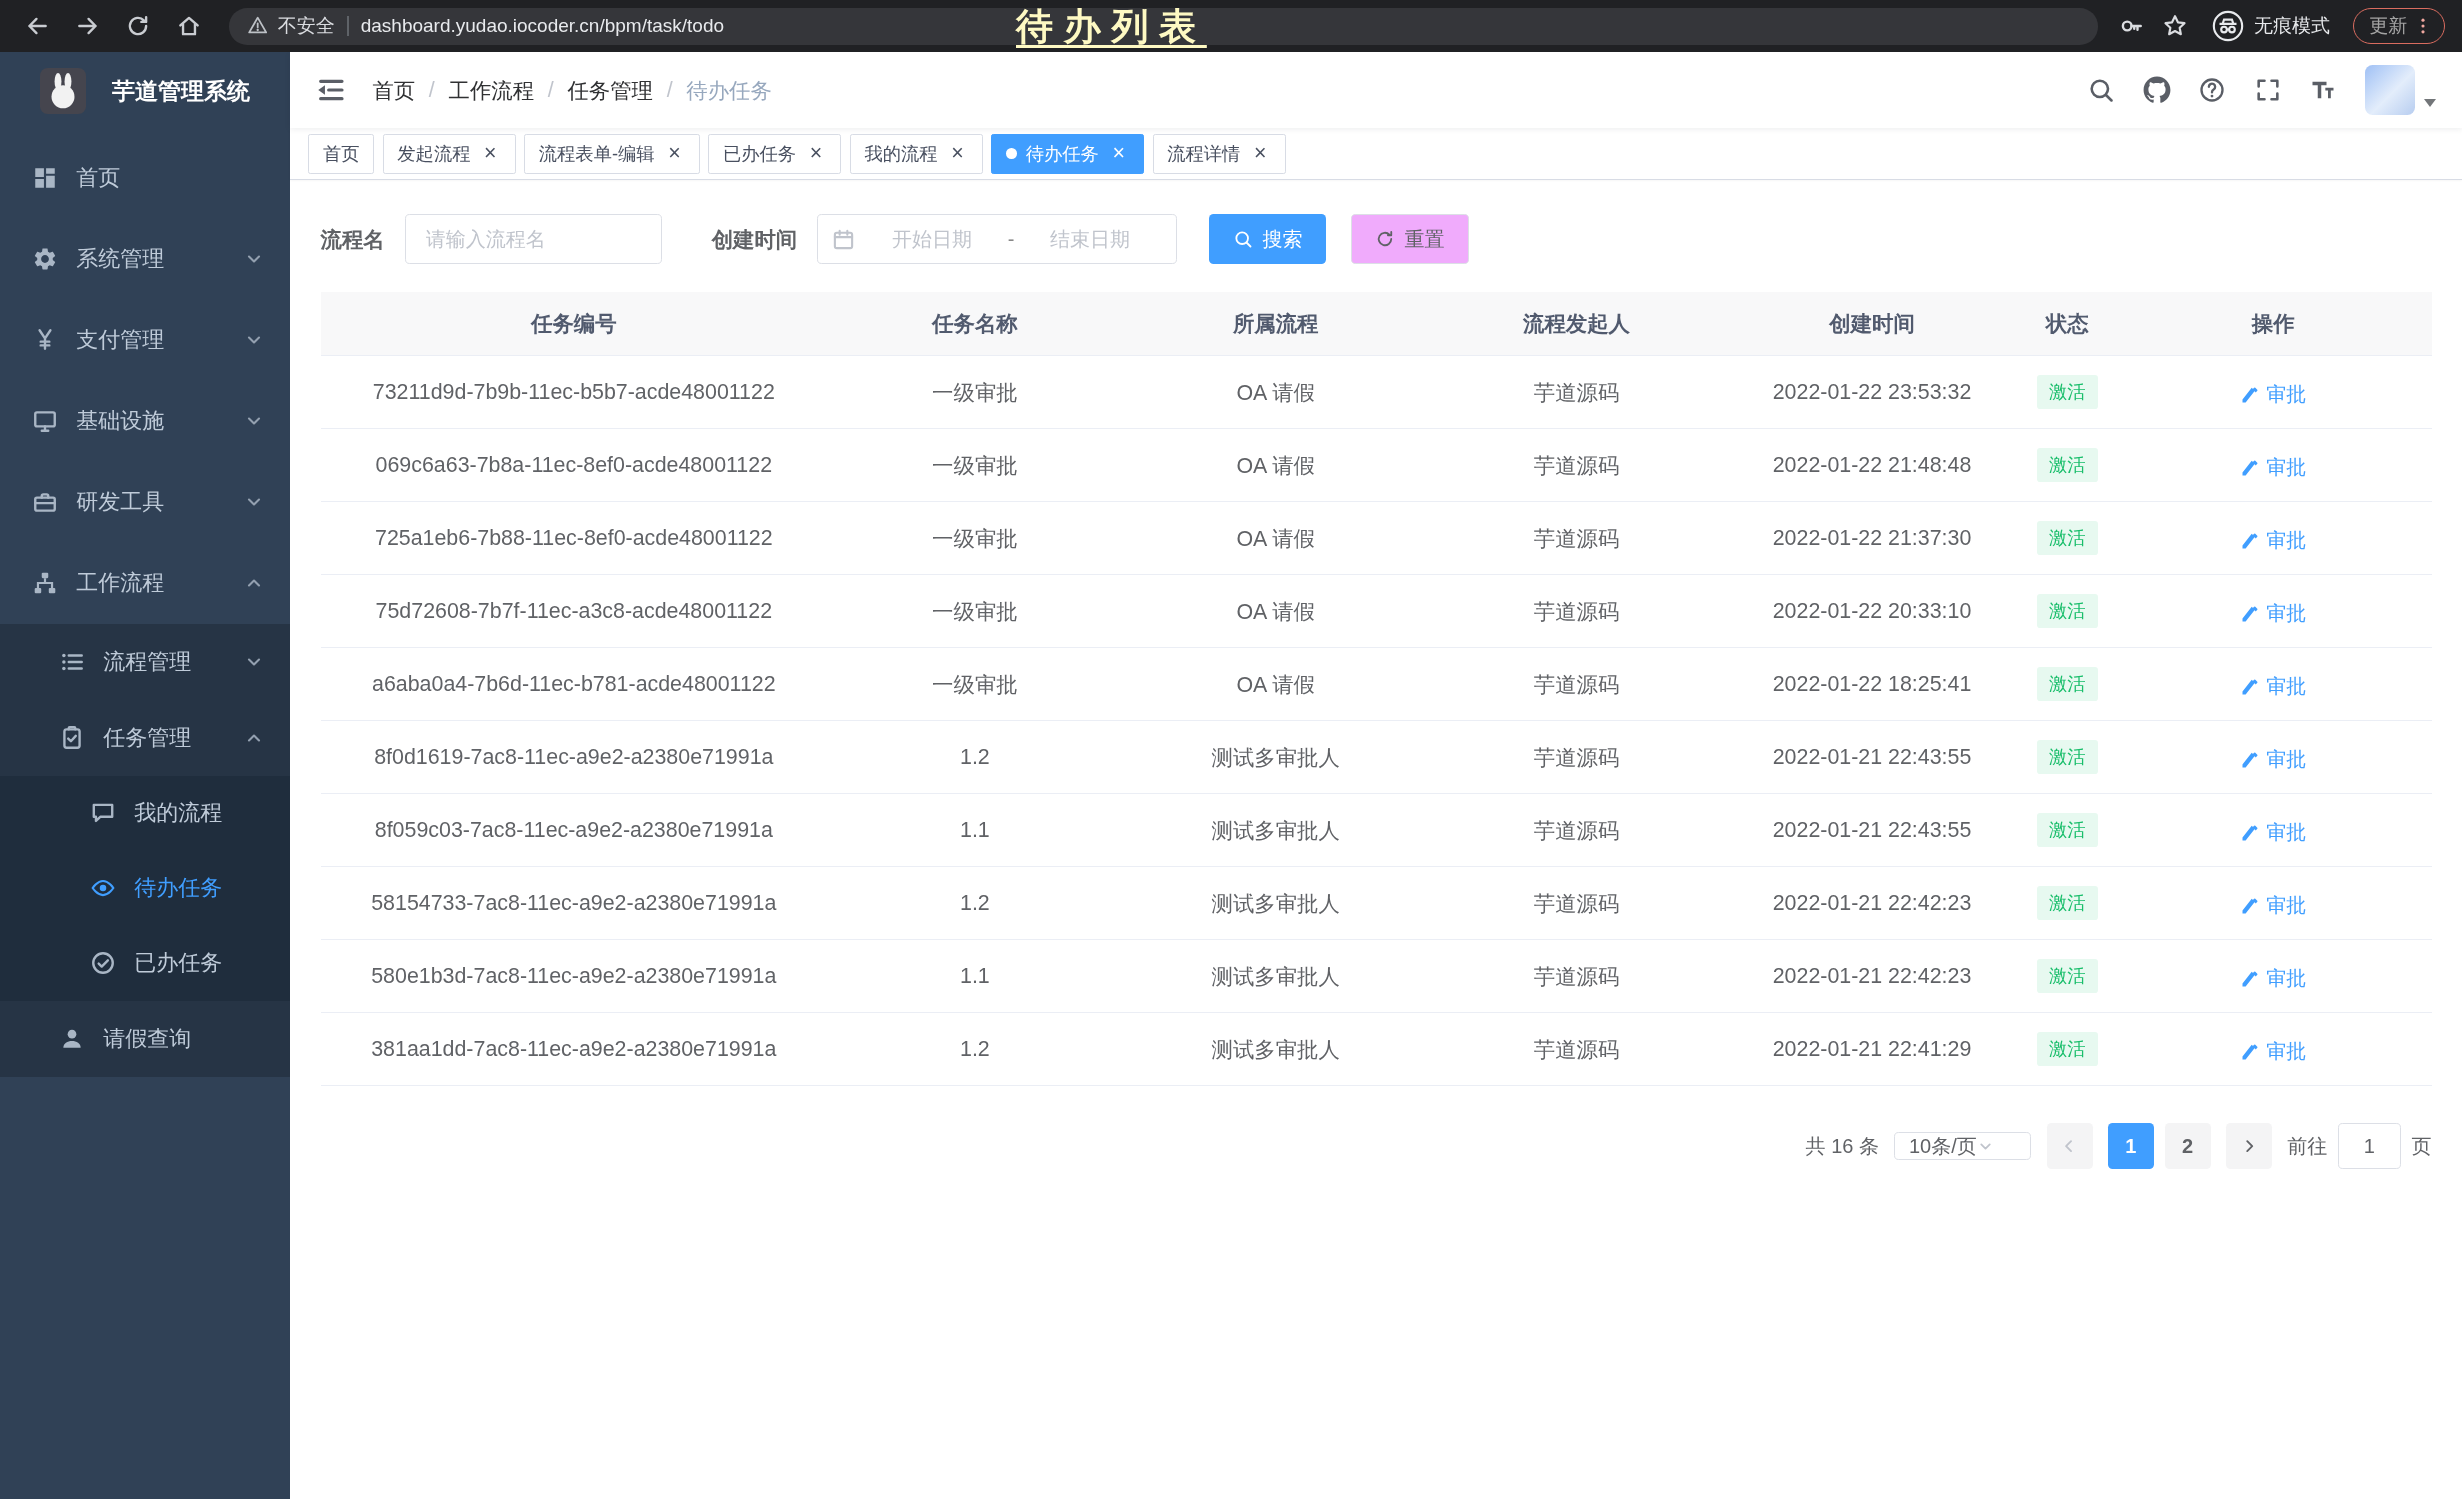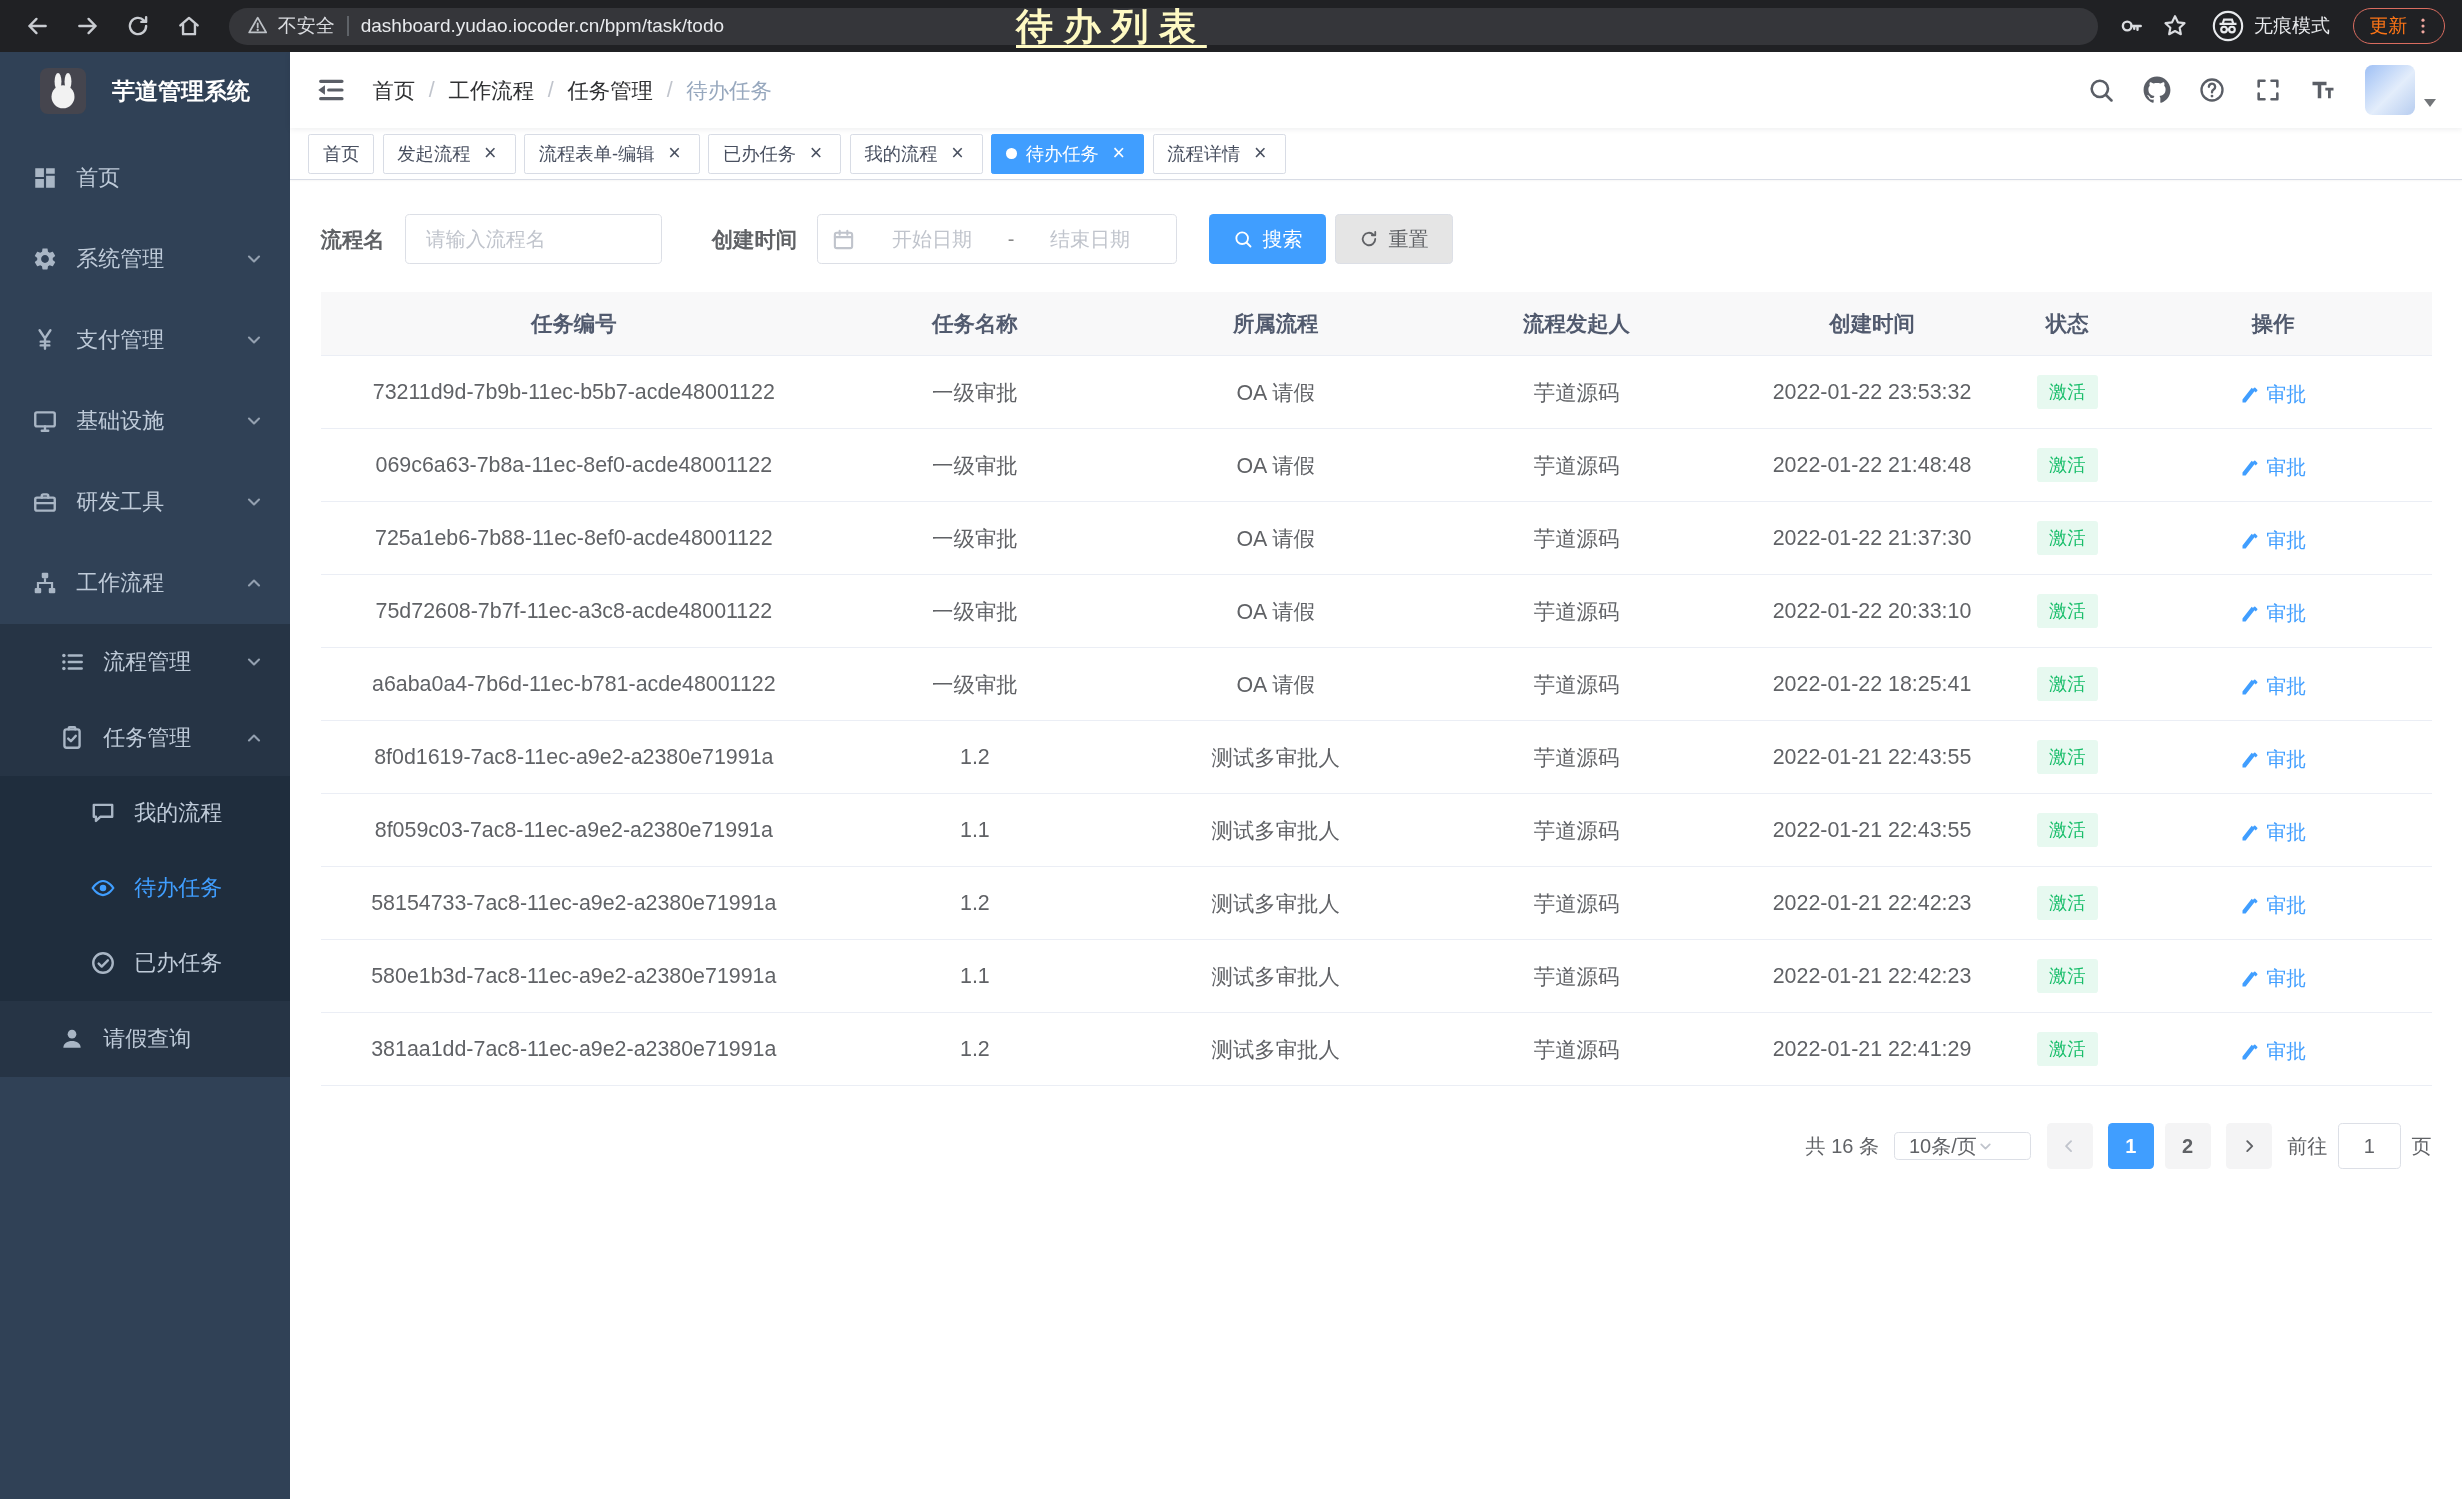--- a/index.html
+++ b/index.html
@@ -14,21 +14,21 @@
   .chrome{position:relative;height:52px;background:#202124;display:flex;align-items:center;padding:0 17px;gap:10.7px;z-index:50;}
   .nav-ic{width:40px;height:40px;border-radius:50%;display:flex;align-items:center;justify-content:center;color:#c9ccd1;cursor:pointer;flex-shrink:0;}
   .url-pill{flex:1;height:37px;background:#35363a;border-radius:18.3px;display:flex;align-items:center;padding:0 18.3px;margin:0 9.2px;color:#dadce0;font-size:19px;min-width:0;}
   .url-pill .icon{width:21.4px;height:21.4px;color:#bdc1c6;margin-right:9.2px;}
   .url-sep{width:1.5px;height:20px;background:#5f6368;margin:0 12.2px;flex-shrink:0;}
   .url-text{color:#e8eaed;white-space:nowrap;overflow:hidden;}
   .chrome-right{display:flex;align-items:center;gap:18.3px;margin-left:auto;color:#dadce0;flex-shrink:0;}
   .chrome-right > .icon{width:26px;height:26px;cursor:pointer;}
   .incog{display:flex;align-items:center;gap:9.2px;color:#e8eaed;font-size:19px;margin:0 4.6px;}
   .incog .icon{width:34px;height:34px;}
-  .update-pill{display:flex;align-items:center;gap:6.1px;border:1.5px solid #d96c5f;color:#f97316;border-radius:21.4px;padding:3.8px 10.7px 3.8px 15.3px;font-size:19px;cursor:pointer;}
+  .update-pill{display:flex;align-items:center;gap:6.1px;border:1.5px solid #d96c5f;color:#a3a3a3;border-radius:21.4px;padding:3.8px 10.7px 3.8px 15.3px;font-size:19px;cursor:pointer;}
   .update-pill .icon{width:20px;height:20px;color:#f0a8a0;}
   .overlay-title{position:absolute;left:1016px;top:1.5px;font-size:37px;font-weight:bold;color:#fef9c3;letter-spacing:10.7px;text-decoration:underline;text-decoration-thickness:3.1px;text-underline-offset:6.1px;z-index:99;pointer-events:none;white-space:nowrap;}
 
   
   .app{display:flex;height:1448px;}
   .sidebar{width:290px;background:#304156;flex-shrink:0;color:#bfcbd9;display:flex;flex-direction:column;}
   .logo-row{height:78px;display:flex;align-items:center;justify-content:center;gap:26px;cursor:pointer;flex-shrink:0;}
   .logo-img{width:46px;height:46px;flex-shrink:0;}
   .logo-img svg{width:100%;height:100%;}
   .logo-title{color:#fff;font-size:23px;font-weight:600;white-space:nowrap;}
@@ -71,21 +71,21 @@
   .inp::placeholder{color:#c0c4cc;}
   .name-input{width:257px;}
   .date-range{width:360px;height:50px;border:0.8px solid #dcdfe6;border-radius:4.6px;display:flex;align-items:center;padding:0 13.7px;background:#fff;cursor:pointer;}
   .date-range .icon{width:23px;height:23px;color:#c0c4cc;margin-right:4.6px;}
   .date-inp{border:none;flex:1;min-width:0;text-align:center;font-size:20px;color:#606266;outline:none;background:transparent;}
   .date-inp::placeholder{color:#c0c4cc;}
   .range-sep{color:#888;font-size:20px;padding:0 3.1px;}
   .btn{display:inline-flex;align-items:center;justify-content:center;gap:9.2px;height:50px;padding:0 23px;border-radius:4.6px;font-size:20px;border:0.8px solid transparent;}
   .btn .icon{width:20px;height:20px;}
   .btn-primary{background:#409eff;color:#fff;margin-left:32px;}
-  .btn-plain{background:#e5e5e5;color:#606266;border-color:#dcdfe6;margin-left:9px;}
+  .btn-plain{background:#f0abfc;color:#606266;border-color:#dcdfe6;margin-left:25px;}
 
   
   .task-table{width:100%;border-collapse:collapse;table-layout:fixed;font-size:21.4px;color:#606266;}
   .task-table th{background:#f8f8f9;color:#515a6e;font-weight:700;height:64px;text-align:center;border-bottom:0.8px solid #ebeef5;}
   .task-table td{height:73px;border-bottom:0.8px solid #ebeef5;text-align:center;overflow:hidden;white-space:nowrap;text-overflow:ellipsis;}
   .status-pill{display:inline-block;background:#e7f9f0;color:#19be6b;font-size:18.3px;padding:6.1px 12.2px;border-radius:3.1px;line-height:1.2;}
   .action-link{display:inline-flex;align-items:center;gap:6.1px;color:#409eff;font-size:20px;cursor:pointer;text-decoration:none;margin-top:8px;}
   .action-link .icon{width:20px;height:20px;}
 
   

